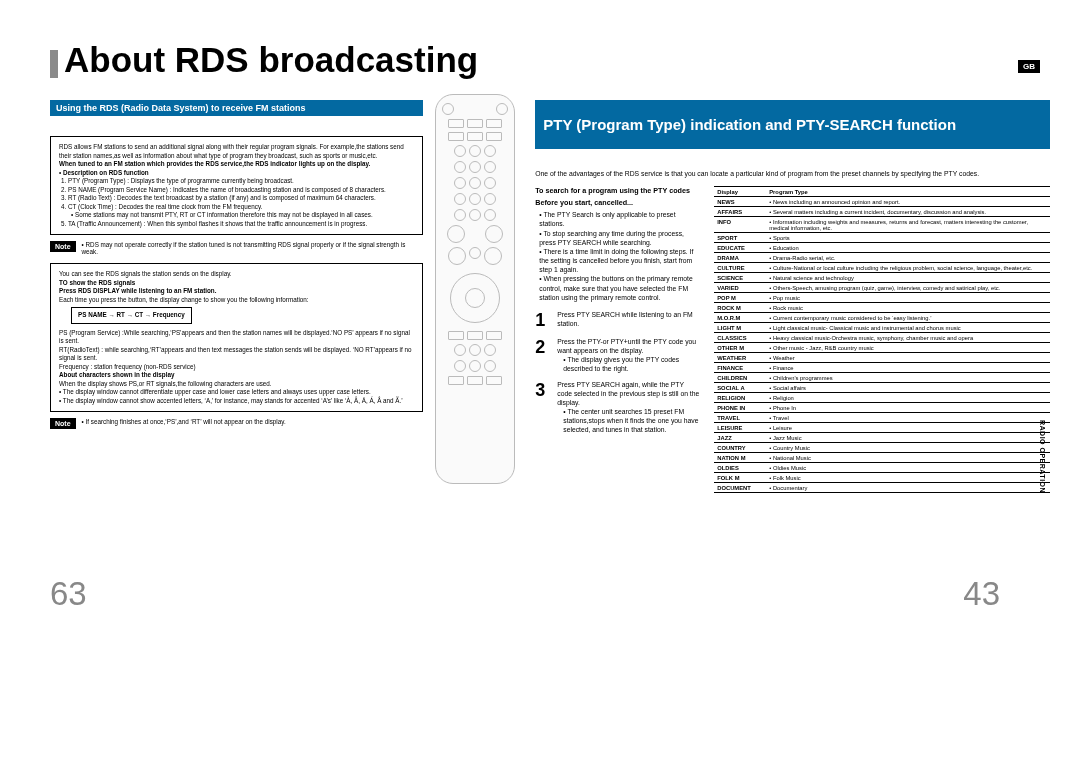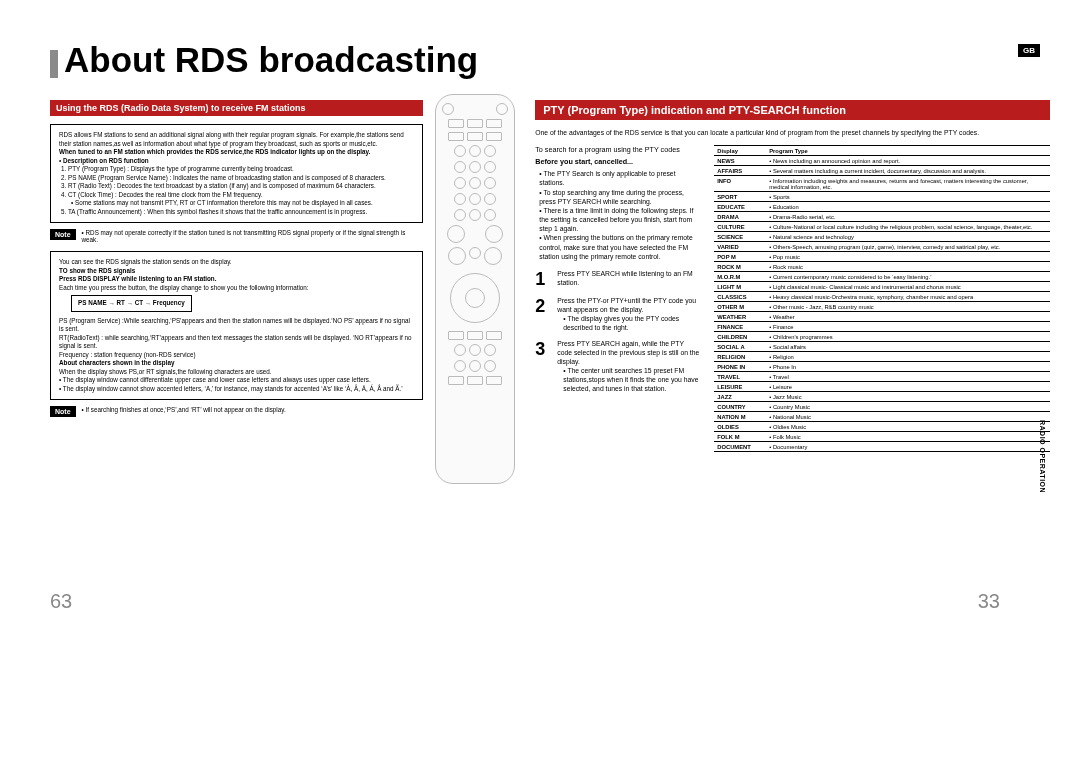--- a/index.html
+++ b/index.html
@@ -1,26 +1,26 @@
 <!DOCTYPE html>
 <html><head>
 <meta charset="utf-8">
 <style>
   * { box-sizing: border-box; margin: 0; padding: 0; }
   body { font-family: Arial, Helvetica, sans-serif; background: #fff; color: #000; font-size: 7px; width: 1080px; height: 763px; position: relative; padding: 40px 30px 20px 50px; }
   .accent-bar { position: absolute; top: 50px; left: 50px; width: 8px; height: 28px; background: #8a8a8a; }
   .page-title { font-size: 35px; font-weight: bold; margin-left: 14px; margin-bottom: 14px; }
-  .gb-badge { position: absolute; top: 44px; right: 40px; background: #000; color: #fff; font-size: 8px; font-weight: bold; padding: 2px 5px; }
+  .gb-badge { position: absolute; top: 60px; right: 40px; background: #000; color: #fff; font-size: 8px; font-weight: bold; padding: 2px 5px; }
   .spread { display: flex; gap: 20px; }
   .left-page, .right-page { display: flex; gap: 12px; }
   .left-page { width: 470px; }
   .right-page { width: 520px; }
   .col { display: flex; flex-direction: column; }
-  .section-header { background: #b91c1c; color: #fff; font-weight: bold; font-size: 9px; padding: 3px 6px; margin: 6px 0 8px 0; display: inline-block; }
-  .section-header.wide { font-size: 11px; padding: 4px 8px; }
+  .section-header { background: #0369a1; color: #fff; font-weight: bold; font-size: 9px; padding: 3px 6px; margin: 6px 0 20px 0; display: inline-block; }
+  .section-header.wide { font-size: 15px; padding: 16px 8px; }
   .box { border: 1px solid #000; padding: 6px 8px; margin-bottom: 6px; font-size: 6.3px; line-height: 1.35; }
   .box p, .box li, .box div { font-size: 6.3px; line-height: 1.35; }
   .box ul, .box ol { list-style: none; padding-left: 2px; }
   .sub { padding-left: 10px; }
   .note-row { display: flex; align-items: flex-start; gap: 6px; font-size: 6.3px; margin-bottom: 8px; }
   .note-badge { background: #000; color: #fff; font-weight: bold; padding: 2px 5px; font-size: 7px; flex-shrink: 0; }
   .note-row ul { list-style: none; }
   .note-row li::before { content: "• "; }
   .arrow-line { border: 1px solid #000; padding: 3px 6px; margin: 3px 0 5px 12px; display: inline-block; font-size: 7px; font-weight: bold; }
   .remote { width: 80px; height: 390px; border: 1.5px solid #bbb; border-radius: 18px; background: #fafafa; padding: 8px 6px; display: flex; flex-direction: column; align-items: center; gap: 4px; flex-shrink: 0; }
@@ -28,27 +28,27 @@
   .remote .btn-sq { width: 16px; height: 9px; border: 0.8px solid #bbb; border-radius: 1px; }
   .remote .btn-c { width: 12px; height: 12px; border: 0.8px solid #bbb; border-radius: 50%; }
   .remote .btn-lg { width: 18px; height: 18px; border: 0.8px solid #bbb; border-radius: 50%; }
   .remote .dpad { width: 50px; height: 50px; border: 0.8px solid #bbb; border-radius: 50%; position: relative; margin: 4px 0; }
   .remote .dpad::after { content: ""; position: absolute; top: 50%; left: 50%; width: 18px; height: 18px; border: 0.8px solid #bbb; border-radius: 50%; transform: translate(-50%,-50%); }
   .step-row { display: flex; gap: 6px; margin-bottom: 6px; }
   .step-num { font-size: 18px; font-weight: bold; width: 16px; flex-shrink: 0; }
   .step-text { font-size: 6.8px; line-height: 1.35; }
   .step-text .sub-bullet { padding-left: 6px; }
   .intro { font-size: 6.8px; line-height: 1.35; margin-bottom: 8px; }
-  .subhead { font-weight: normal; font-size: 7.2px; margin-bottom: 3px; }
+  .subhead { font-weight: bold; font-size: 7.2px; margin-bottom: 3px; }
   .pty-table { width: 100%; border-collapse: collapse; font-size: 5.8px; }
   .pty-table th, .pty-table td { border-top: 0.5px solid #000; border-bottom: 0.5px solid #000; padding: 1.5px 3px; text-align: left; vertical-align: top; }
   .pty-table th { font-weight: bold; }
   .pty-table td:first-child { font-weight: bold; width: 52px; }
   .pty-table td:last-child::before { content: "• "; }
-  .page-num { font-size: 20px; color: #888; position: absolute; bottom: 150px; }
+  .page-num { font-size: 33px; color: #888; position: absolute; bottom: 150px; }
   .page-num.l { left: 50px; }
   .page-num.r { right: 80px; }
   .side-tab { position: absolute; right: 34px; top: 420px; writing-mode: vertical-rl; font-size: 7px; font-weight: bold; letter-spacing: 0.5px; }
   b { font-weight: bold; }
   .right-col-a .bullets li::before { content: "• "; }
   .right-col-a .bullets { list-style: none; font-size: 6.8px; line-height: 1.35; padding-left: 4px; margin-bottom: 8px; }
 </style>
 </head>
 <body>
 
@@ -342,13 +342,13 @@
               </tbody>
           </table>
         </div>
       </div>
     </div>
   </div>
 
 </div>
 
 <div class="page-num l">63</div>
-<div class="page-num r">33</div>
+<div class="page-num r">43</div>
 
 </body></html>

